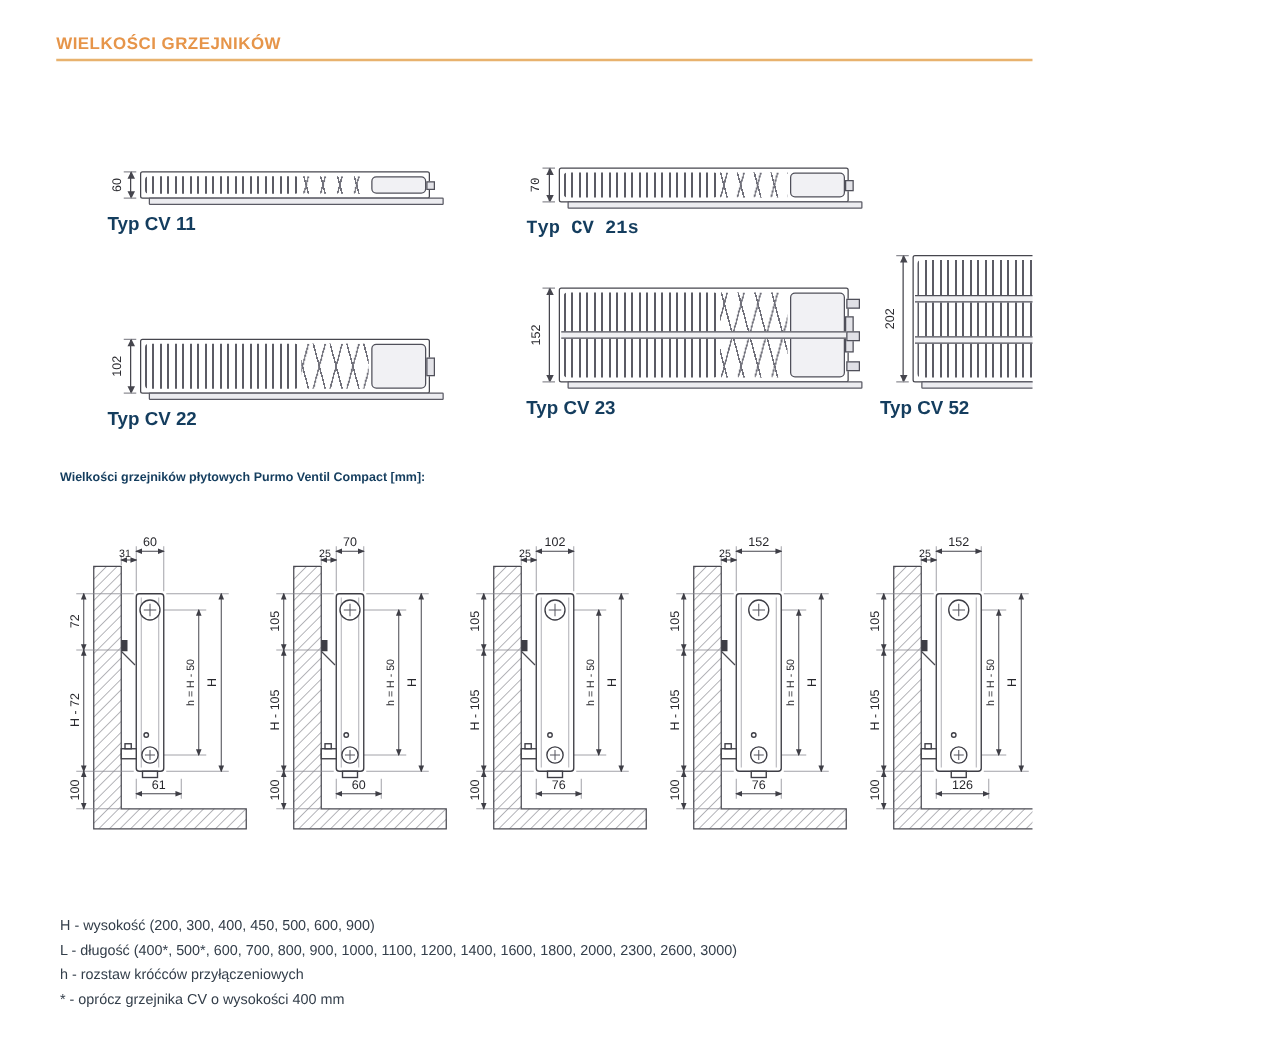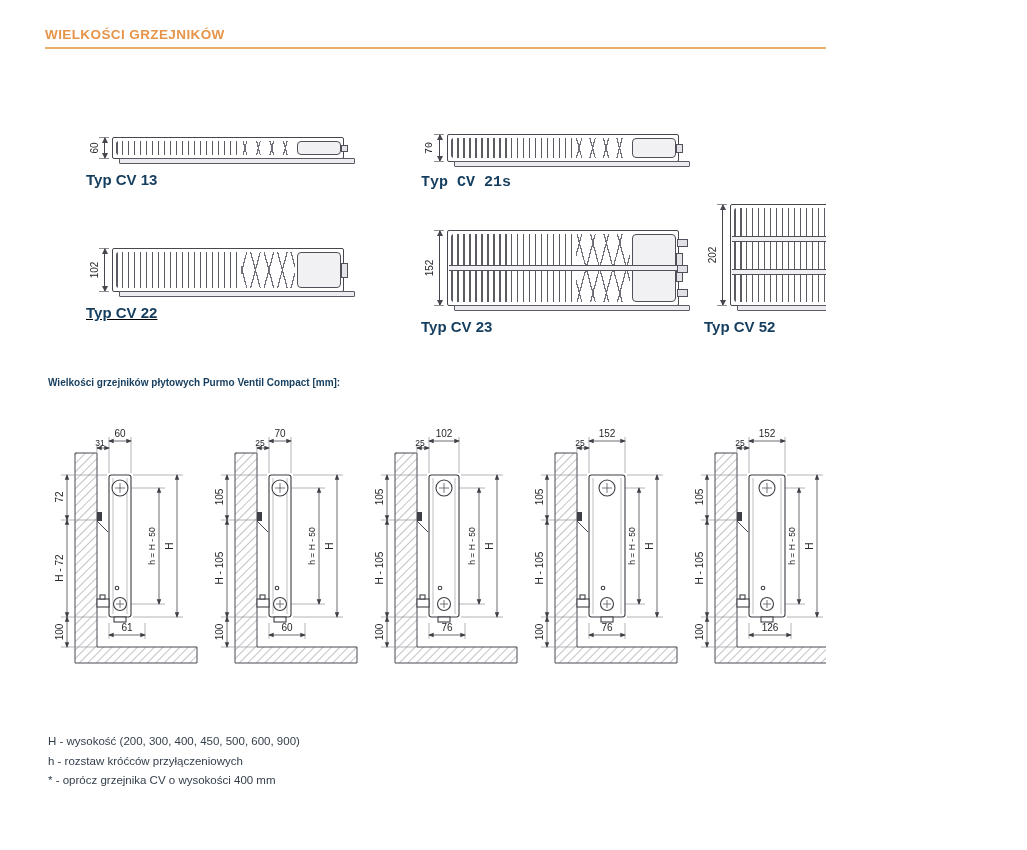--- a/index.html
+++ b/index.html
@@ -69,40 +69,40 @@
         <span class="tv-dim-text">60</span>
         <span class="tv-dim-line"></span>
       </div>
       <div class="tv-body" style="width:232px;height:22px;">
         <div class="tv-fins"></div>
         <div class="tv-conv"></div>
         <div class="tv-cap"></div>
         <div class="tv-bottomrail"></div>
       </div>
     </div>
-    <div class="tv-label">Typ CV 13</div>
+    <div class="tv-label">Typ CV 11</div>
   </div>
 
   <div class="topview" style="left:421px;top:134px;font-family:Liberation Mono, monospace;">
     <div class="tv-row">
       <div class="tv-dim">
         <span class="tv-dim-text">70</span>
         <span class="tv-dim-line"></span>
       </div>
       <div class="tv-body" style="width:232px;height:28px;">
         <div class="tv-fins"></div>
         <div class="tv-conv"></div>
         <div class="tv-cap"></div>
         <div class="tv-bottomrail"></div>
       </div>
     </div>
     <div class="tv-label">Typ CV 21s</div>
   </div>
 
-  <div class="topview" style="left:86px;top:248px;text-decoration:underline;">
+  <div class="topview" style="left:86px;top:271px;">
     <div class="tv-row">
       <div class="tv-dim">
         <span class="tv-dim-text">102</span>
         <span class="tv-dim-line"></span>
       </div>
       <div class="tv-body" style="width:232px;height:44px;">
         <div class="tv-fins"></div>
         <div class="tv-conv"></div>
         <div class="tv-cap"></div>
         <div class="tv-bottomrail"></div>
@@ -530,17 +530,18 @@
       <text class="dt" x="10" y="105" text-anchor="middle" transform="rotate(-90 10 105)">200</text>
       <text class="dts" x="10" y="156" text-anchor="middle" transform="rotate(-90 10 156)">min. 100</text>
       <text class="dts" x="116" y="104" text-anchor="middle" transform="rotate(-90 116 104)">150</text>
       <text class="dt" x="134" y="105" text-anchor="middle" transform="rotate(-90 134 105)">200</text>
       <text class="dts" x="88" y="156.5" text-anchor="middle">126</text>
     </g>
   </svg>
 
   <div class="legend">
     <div class="legend-line">H - wysokość (200, 300, 400, 450, 500, 600, 900)</div>
+    <div class="legend-line">L - długość (400*, 500*, 600, 700, 800, 900, 1000, 1100, 1200, 1400, 1600, 1800, 2000, 2300, 2600, 3000)</div>
     <div class="legend-line">h - rozstaw króćców przyłączeniowych</div>
     <div class="legend-line">* - oprócz grzejnika CV o wysokości 400 mm</div>
   </div>
 
 </div>
 
 </body></html>

